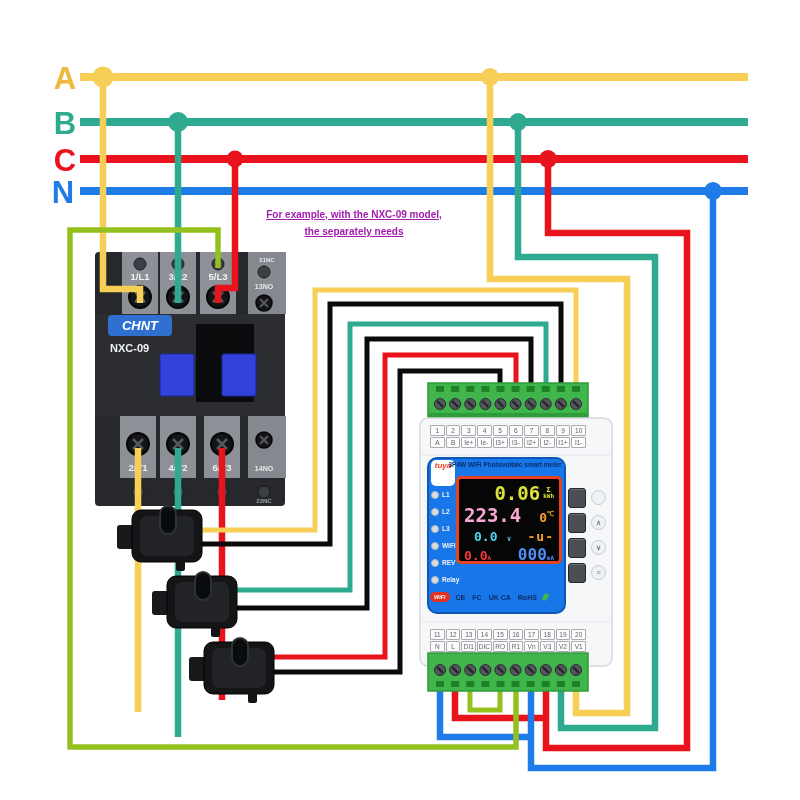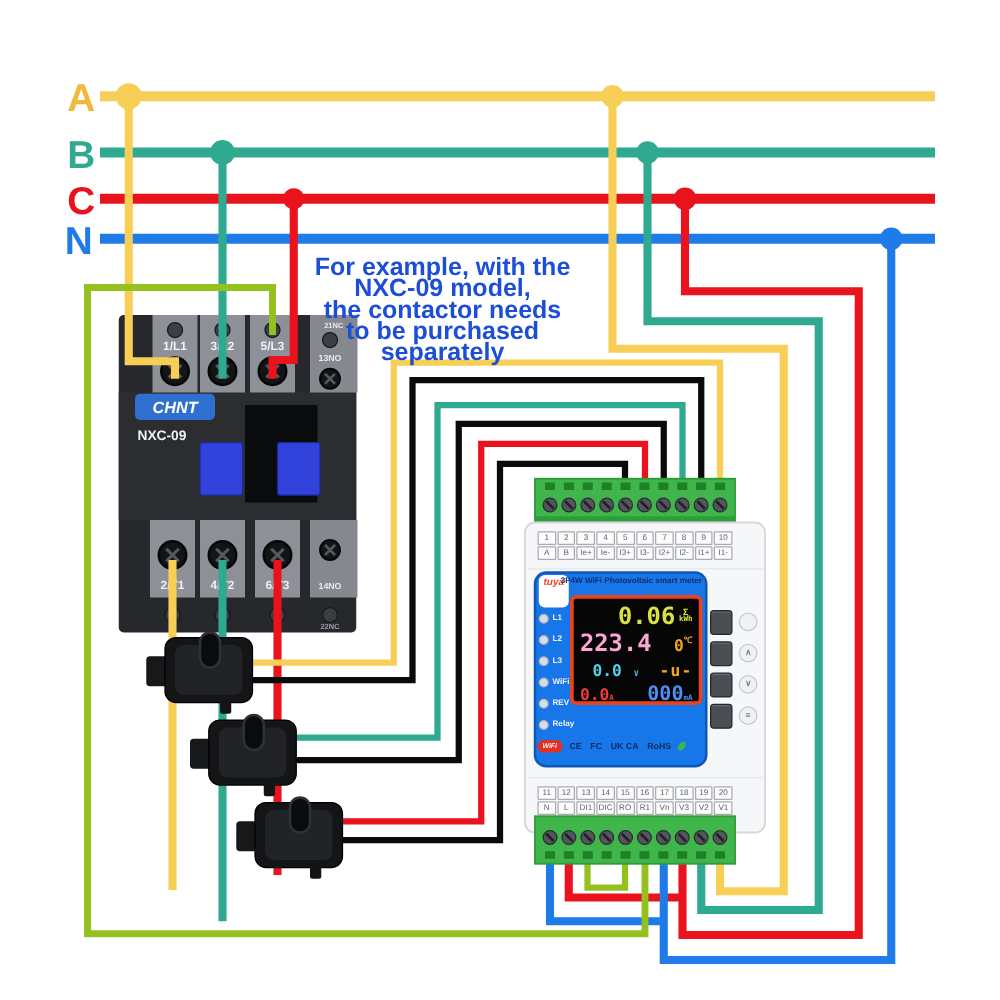--- a/index.html
+++ b/index.html
@@ -3,21 +3,21 @@
 <meta charset="utf-8">
 <style>
   html,body{margin:0;padding:0;background:#fff;}
   .stage{position:relative;width:800px;height:800px;background:#fff;overflow:hidden;
          font-family:"Liberation Sans",sans-serif;}
   svg{position:absolute;left:0;top:0;}
   .title{position:absolute;left:0;right:0;top:12px;text-align:center;
          font-size:45px;font-weight:900;color:#0b0b0b;letter-spacing:-1px;}
   .bus-label{position:absolute;font-size:31px;font-weight:900;width:34px;text-align:center;}
   .note{position:absolute;left:228px;top:206px;width:252px;text-align:center;
-        font-size:20px;font-weight:700;color:#1d4ed8;line-height:17px;}
+        font-size:10px;font-weight:700;color:#a21caf;line-height:17px;text-decoration:underline;}
   
   .strip{position:absolute;left:430px;width:156px;display:flex;gap:1px;}
   .tcol{flex:1;display:flex;flex-direction:column;}
   .tbox{height:9px;line-height:9px;border:1px solid #A8ACB1;font-size:6.5px;color:#5E6369;
         text-align:center;background:#FCFCFD;border-radius:1px;margin-top:1px;overflow:hidden;}
   
   .tuya{position:absolute;left:431px;top:460px;width:24px;height:26px;background:#fff;
         border-radius:5px;color:#F54123;font-size:8px;font-weight:800;font-style:italic;
         text-align:center;line-height:11px;}
   .mheader{position:absolute;left:446px;top:461px;width:118px;text-align:center;
@@ -290,22 +290,21 @@
 </svg>
 
 
 <div class="bus-label" style="left:48px;top:61px;color:#EFB93E">A</div>
 <div class="bus-label" style="left:48px;top:106px;color:#2FAA90">B</div>
 <div class="bus-label" style="left:48px;top:143px;color:#E8131C">C</div>
 <div class="bus-label" style="left:46px;top:175px;color:#1F7BE8">N</div>
 
 <div class="note">
   <div>For example, with the NXC-09 model,</div>
-  <div>the contactor needs</div>
-  <div>to be purchased separately</div>
+  <div>the separately needs</div>
 </div>
 
 <div id="strip-top" class="strip" style="top:424px">
       <div class="tcol">
         <div class="tbox">1</div>
         <div class="tbox">A</div>
       </div>
       <div class="tcol">
         <div class="tbox">2</div>
         <div class="tbox">B</div>

